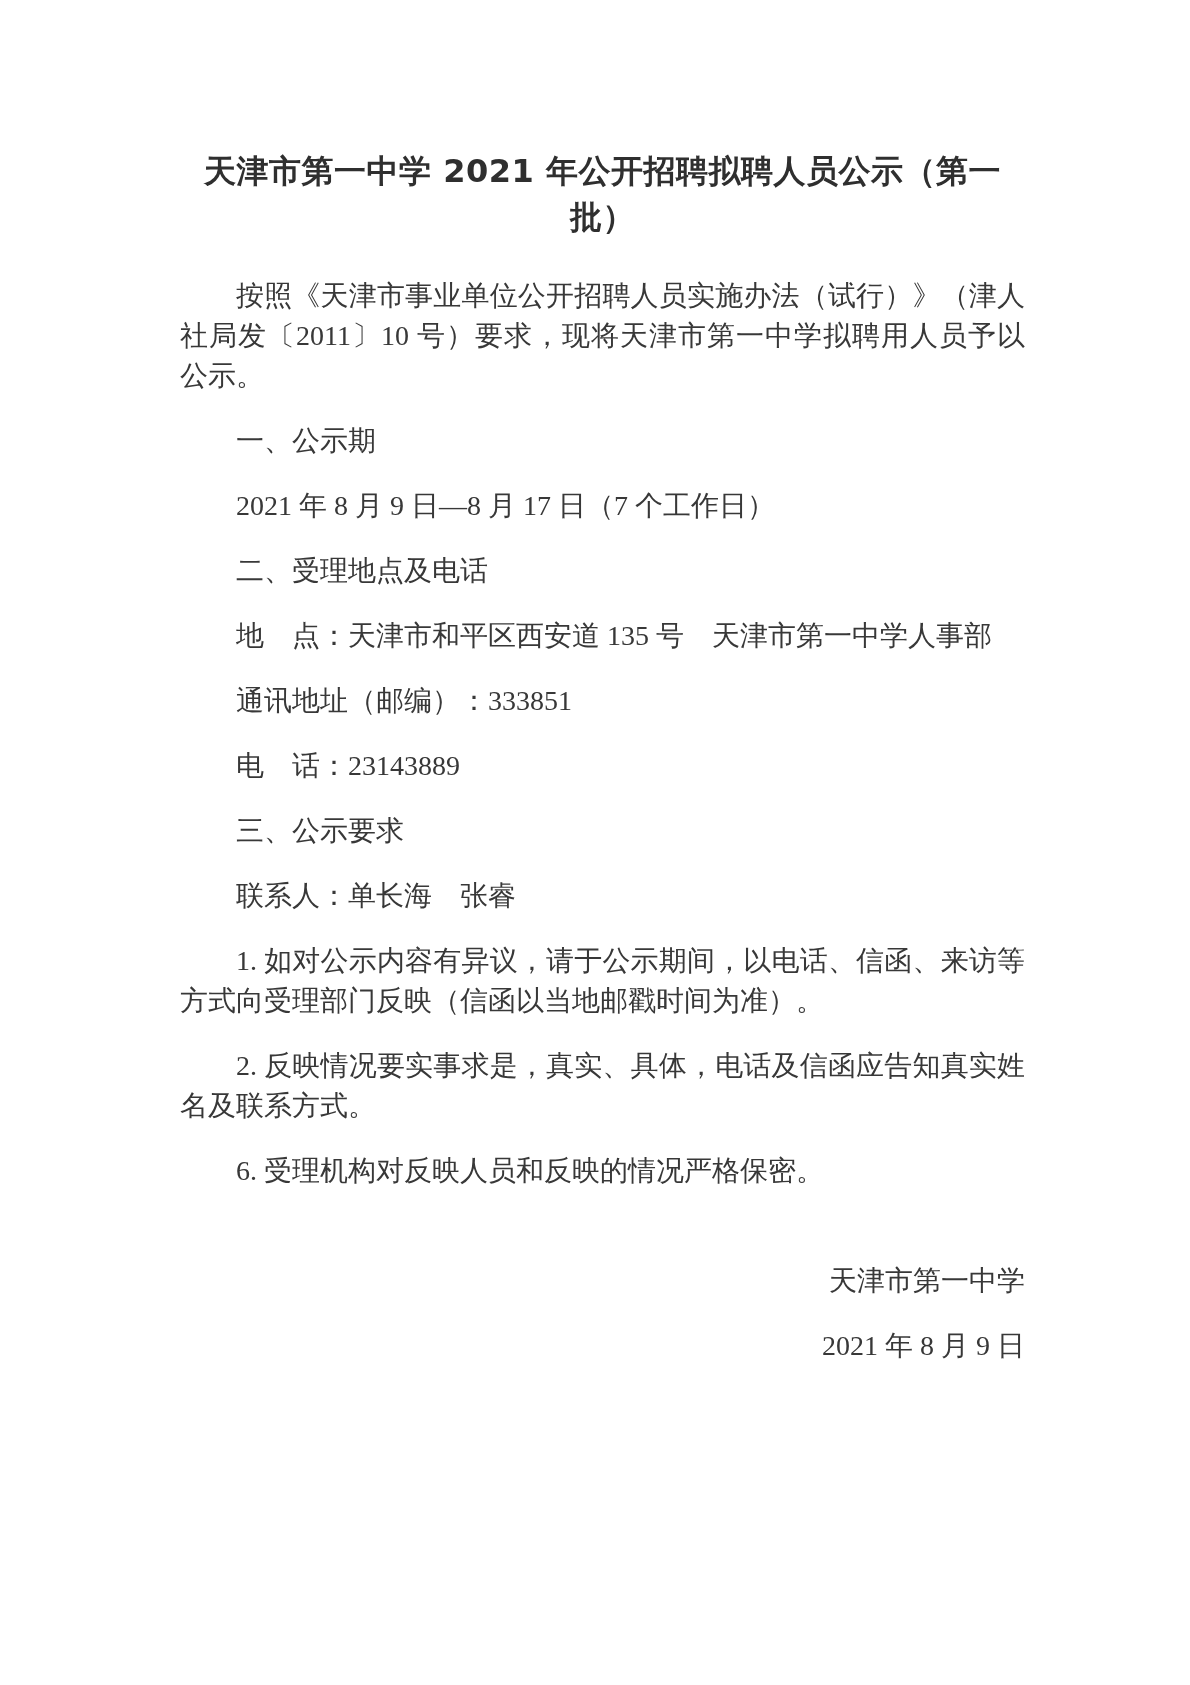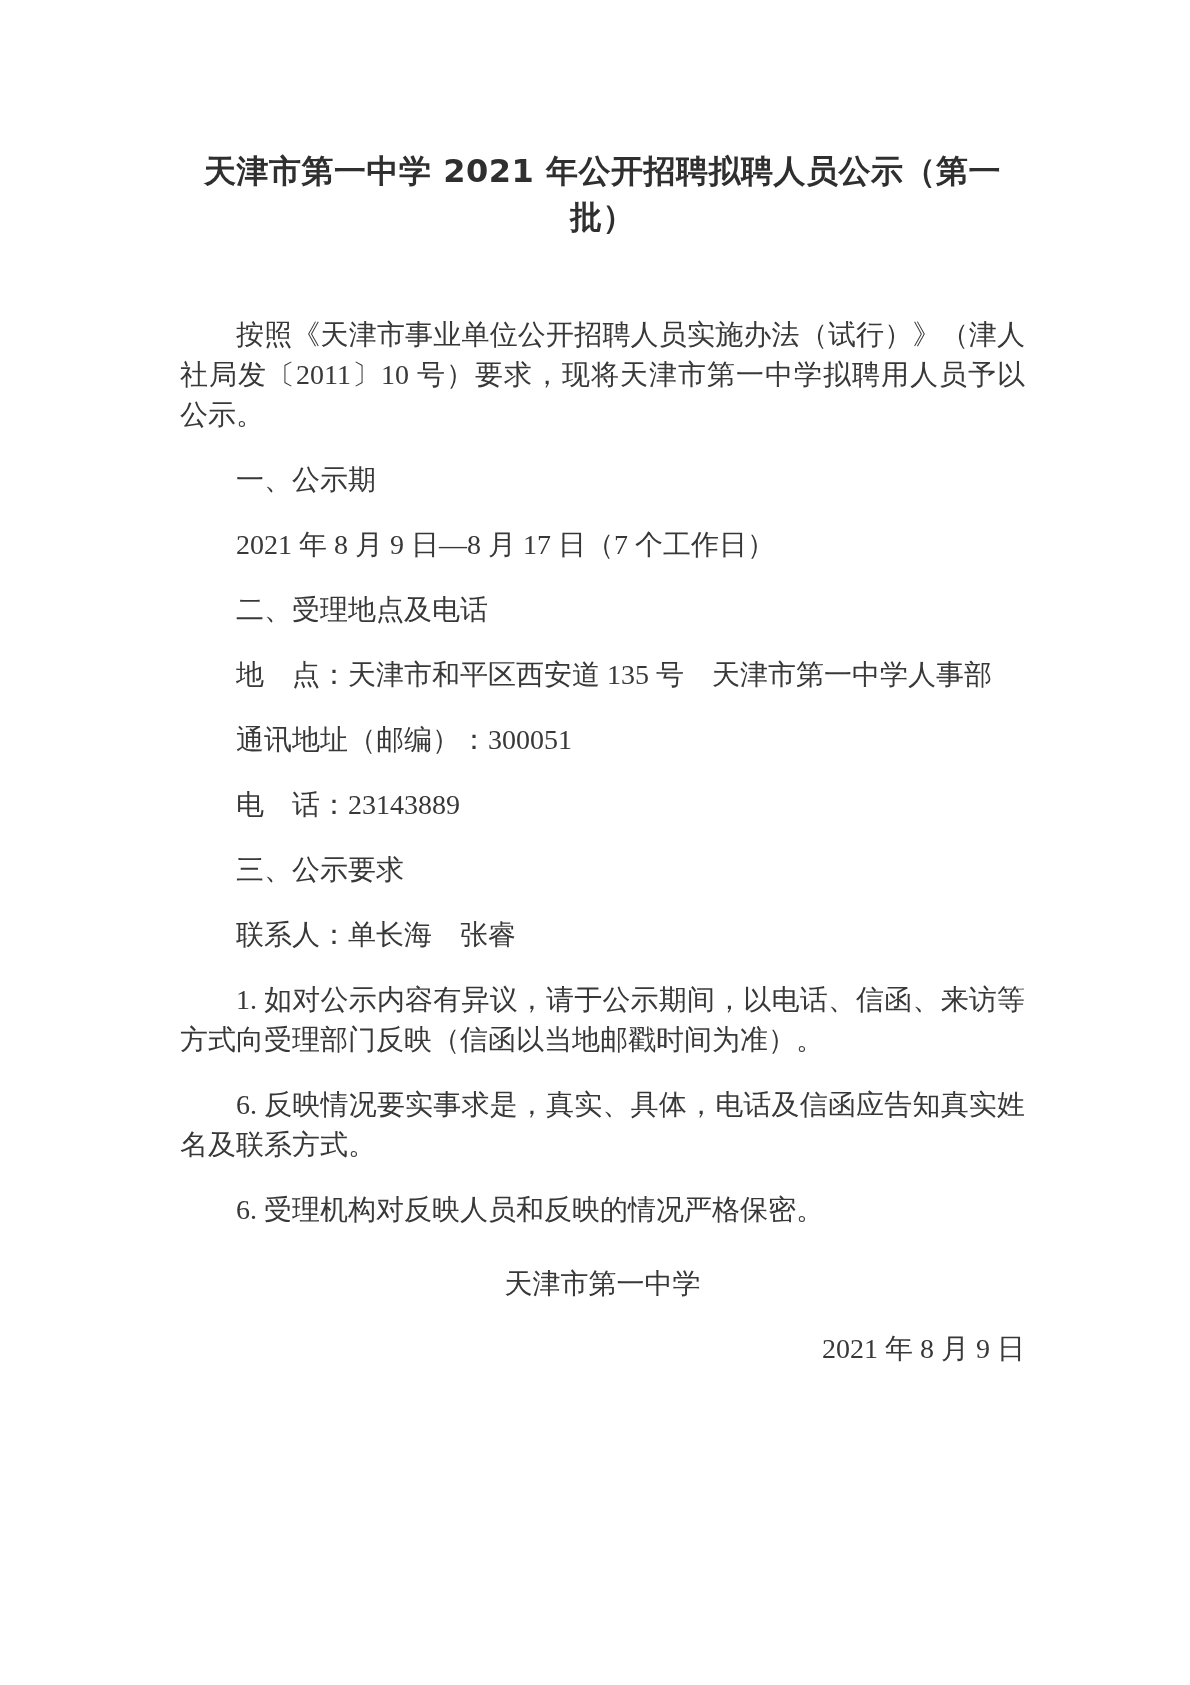--- a/index.html
+++ b/index.html
@@ -35,25 +35,25 @@
   .para {
     margin: 25px 0 0 0;
     font-size: 28px;
     line-height: 40px;
     text-align: justify;
     text-justify: inter-ideograph;
     text-indent: 2em;
     color: #383838;
   }
   .para.intro {
-    margin-top: 75px;
+    margin-top: 36px;
   }
   .para.sig-org {
-    margin-top: 34px;
-    text-align: center;
+    margin-top: 70px;
+    text-align: right;
     text-indent: 0;
   }
   .para.sig-date {
     text-align: right;
     text-indent: 0;
   }
 </style>
 </head>
 <body>
 
@@ -65,31 +65,31 @@
     <p class="para intro">按照《天津市事业单位公开招聘人员实施办法（试行）》（津人社局发〔2011〕10 号）要求，现将天津市第一中学拟聘用人员予以公示。</p>
 
     <p class="para">一、公示期</p>
 
     <p class="para">2021 年 8 月 9 日—8 月 17 日（7 个工作日）</p>
 
     <p class="para">二、受理地点及电话</p>
 
     <p class="para">地　点：天津市和平区西安道 135 号　天津市第一中学人事部</p>
 
-    <p class="para">通讯地址（邮编）：300051</p>
+    <p class="para">通讯地址（邮编）：333851</p>
 
     <p class="para">电　话：23143889</p>
 
     <p class="para">三、公示要求</p>
 
     <p class="para">联系人：单长海　张睿</p>
 
     <p class="para">1. 如对公示内容有异议，请于公示期间，以电话、信函、来访等方式向受理部门反映（信函以当地邮戳时间为准）。</p>
 
-    <p class="para">6. 反映情况要实事求是，真实、具体，电话及信函应告知真实姓名及联系方式。</p>
+    <p class="para">2. 反映情况要实事求是，真实、具体，电话及信函应告知真实姓名及联系方式。</p>
 
     <p class="para">6. 受理机构对反映人员和反映的情况严格保密。</p>
 
     <p class="para sig-org">天津市第一中学</p>
 
     <p class="para sig-date">2021 年 8 月 9 日</p>
 
   </div>
 </div>
 

